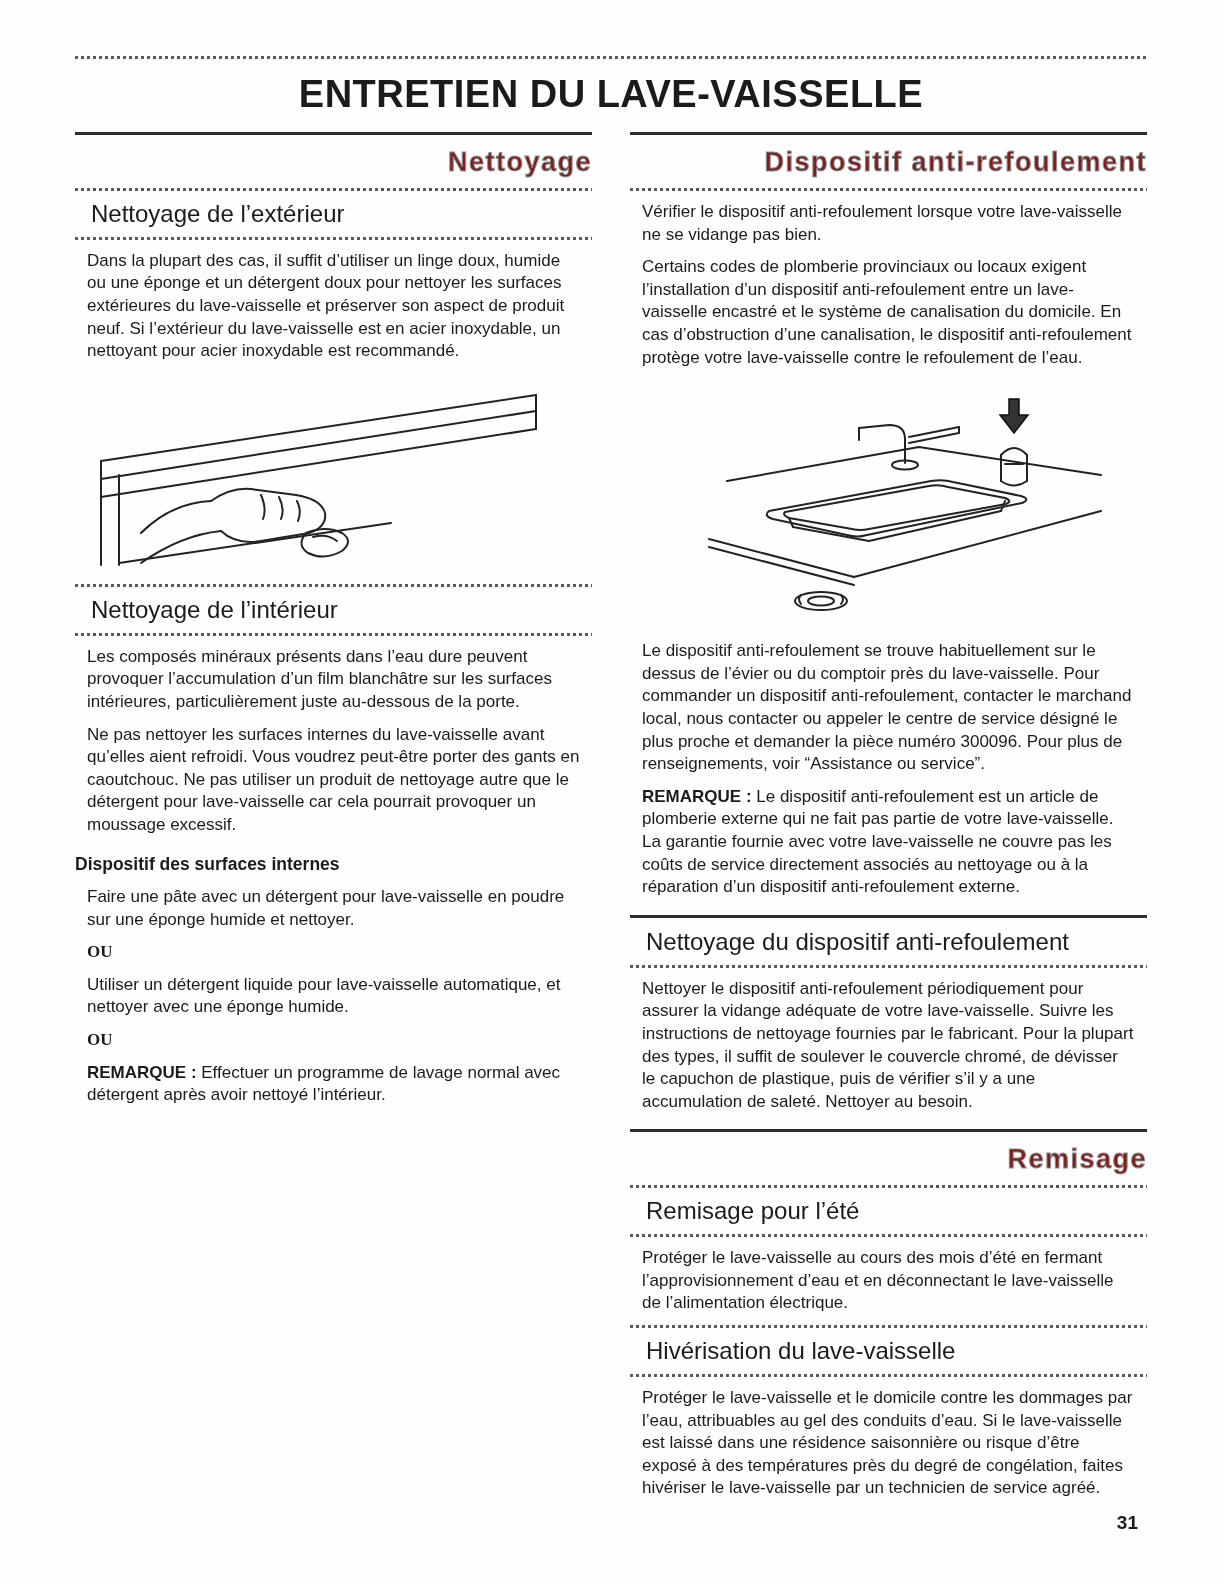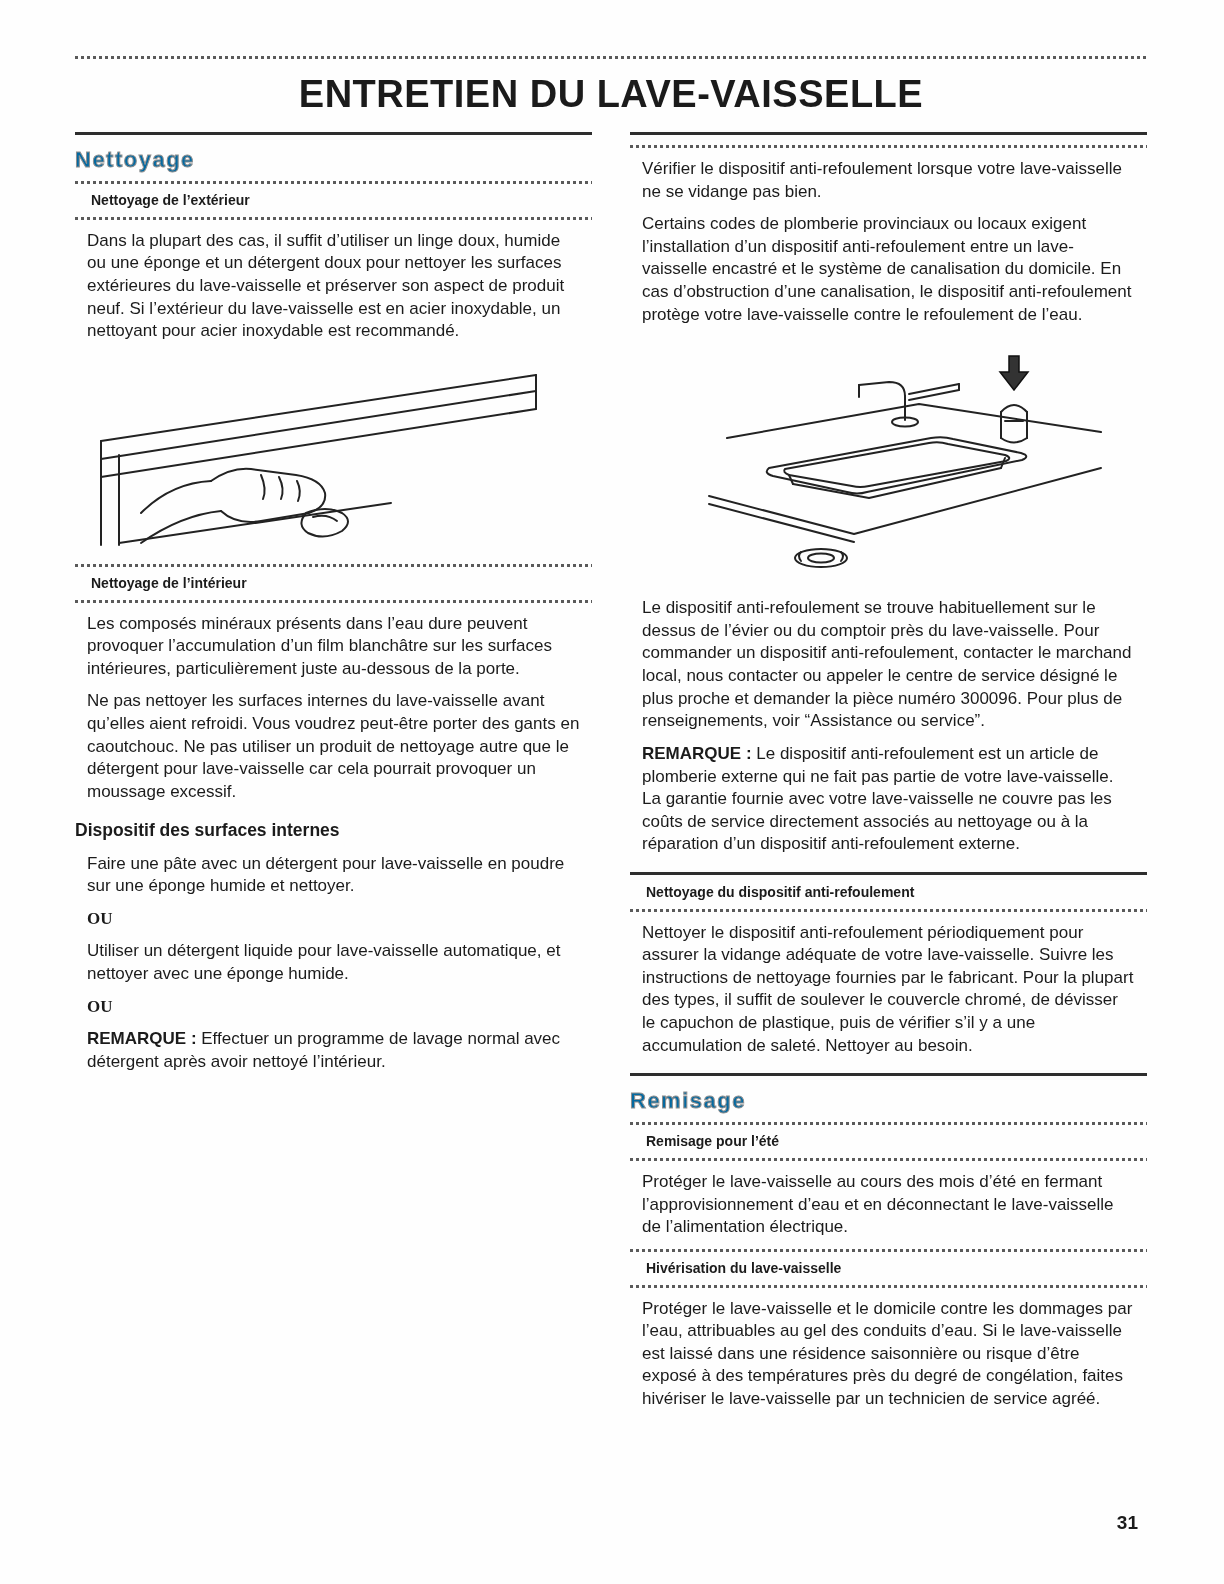--- a/index.html
+++ b/index.html
@@ -46,31 +46,31 @@
   }
   .solid-rule.mid {
     margin: 16px 0 8px 0;
   }
   .dotted-rule {
     height: 3px;
     background-image: repeating-linear-gradient(90deg, #5a5a5a 0 3px, transparent 3px 6px);
     margin: 7px 0;
   }
   .section-header {
-    text-align: left;
-    font-size: 22px;
+    text-align: right;
+    font-size: 27px;
     font-weight: bold;
     letter-spacing: 1.5px;
-    color: #0369a1;
+    color: #7f1d1d;
     -webkit-text-stroke: 1px #8f8f8f;
     margin: 10px 0 4px 0;
   }
   .subsection-title {
-    font-size: 14px;
-    font-weight: bold;
+    font-size: 24px;
+    font-weight: normal;
     margin: 4px 0 2px 0;
     padding-left: 16px;
   }
   .col p {
     margin: 10px 12px;
   }
   .minor-heading {
     font-size: 17.5px;
     font-weight: bold;
     margin: 16px 0 4px 0;
@@ -153,20 +153,21 @@
       <p class="or-word">OU</p>
       <p>Utiliser un détergent liquide pour lave-vaisselle automatique, et nettoyer avec une éponge humide.</p>
       <p class="or-word">OU</p>
 
       <p><strong>REMARQUE : </strong><span>Effectuer un programme de lavage normal avec détergent après avoir nettoyé l’intérieur.</span></p>
     </div>
 
     <div class="col">
       <div class="solid-rule"></div>
 
+      <div class="section-header">Dispositif anti-refoulement</div>
       <div class="dotted-rule"></div>
 
       <p>Vérifier le dispositif anti-refoulement lorsque votre lave-vaisselle ne se vidange pas bien.</p>
       <p>Certains codes de plomberie provinciaux ou locaux exigent l’installation d’un dispositif anti-refoulement entre un lave-vaisselle encastré et le système de canalisation du domicile. En cas d’obstruction d’une canalisation, le dispositif anti-refoulement protège votre lave-vaisselle contre le refoulement de l’eau.</p>
 
       <figure class="fig-right">
         <svg width="440" height="235" viewBox="0 0 440 235">
           <g fill="none" stroke="#222222" stroke-width="2" stroke-linecap="round" stroke-linejoin="round">
 
             <path d="M58 92 L250 58 L432 86"></path>

